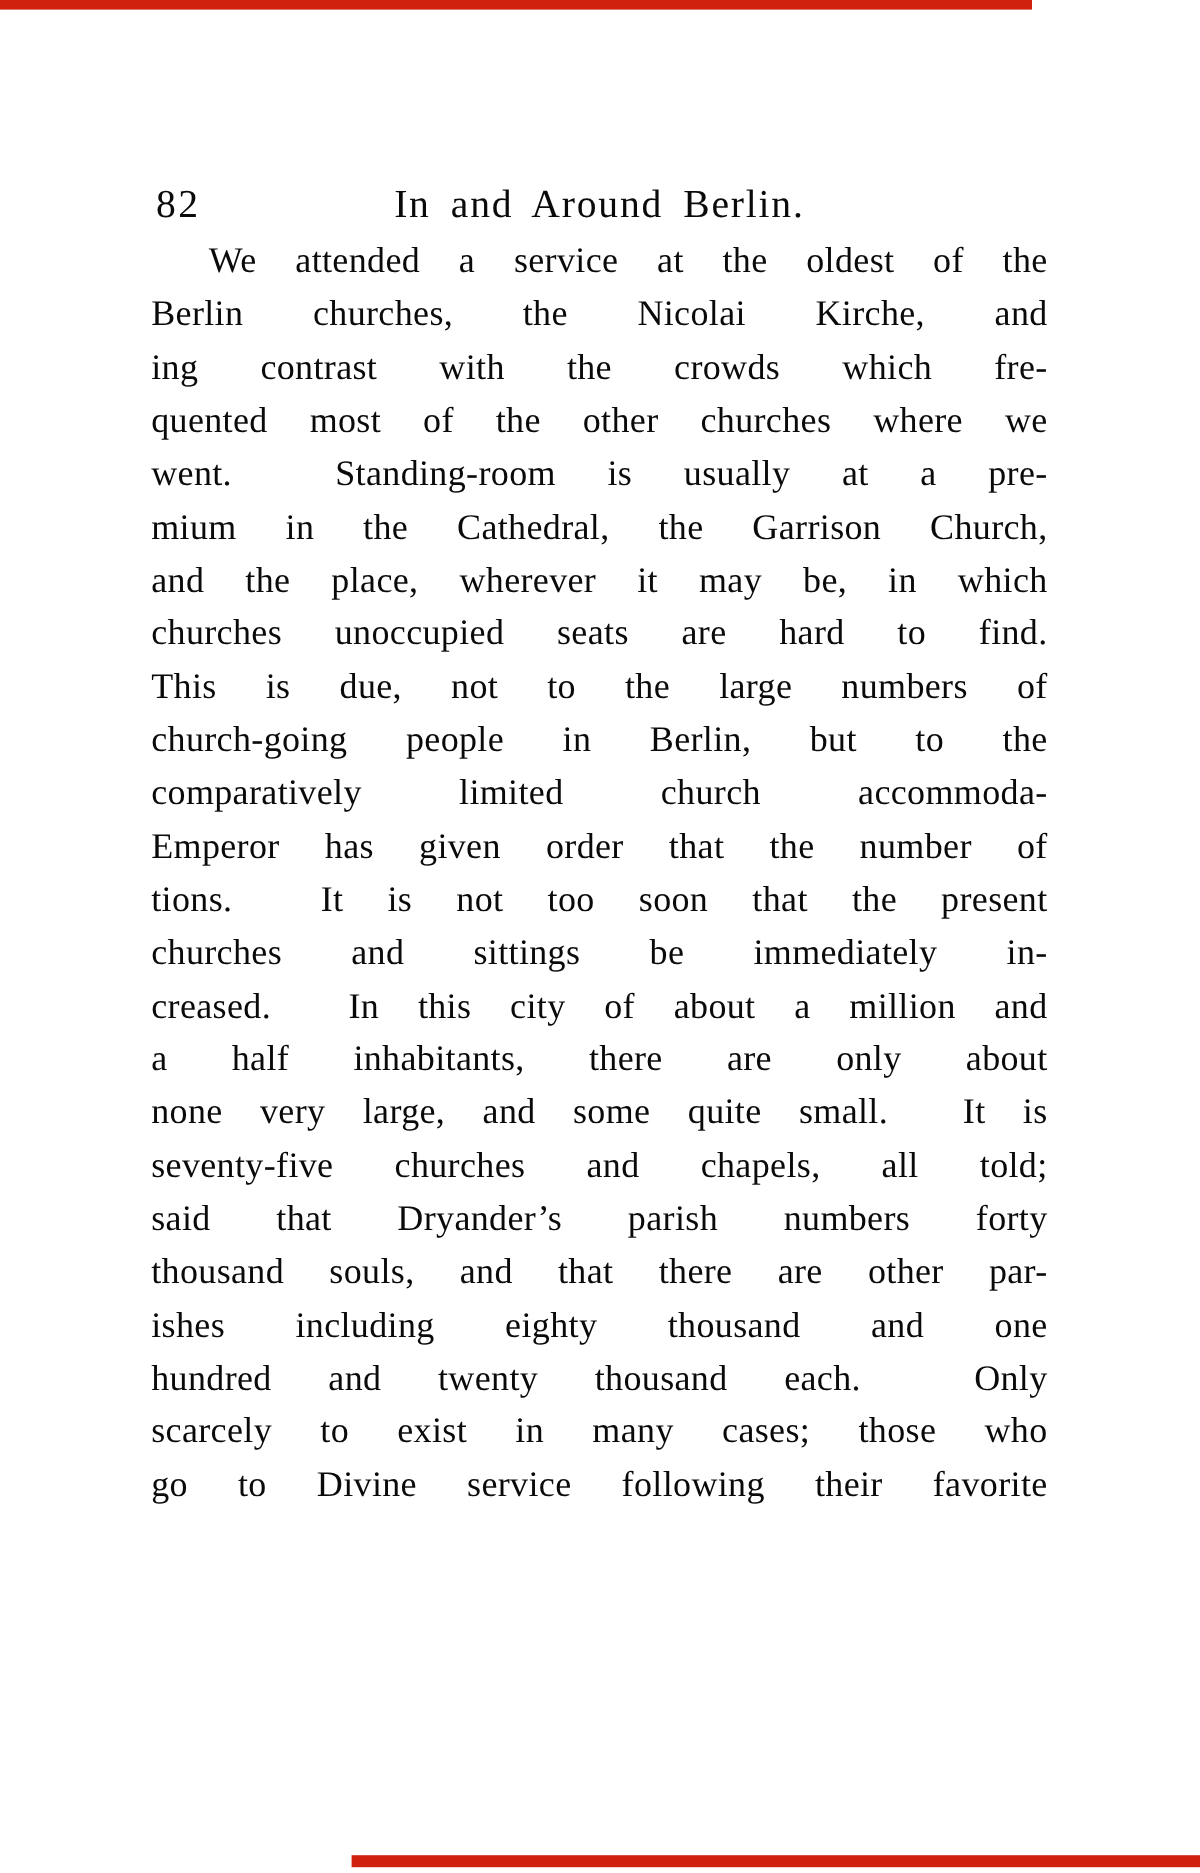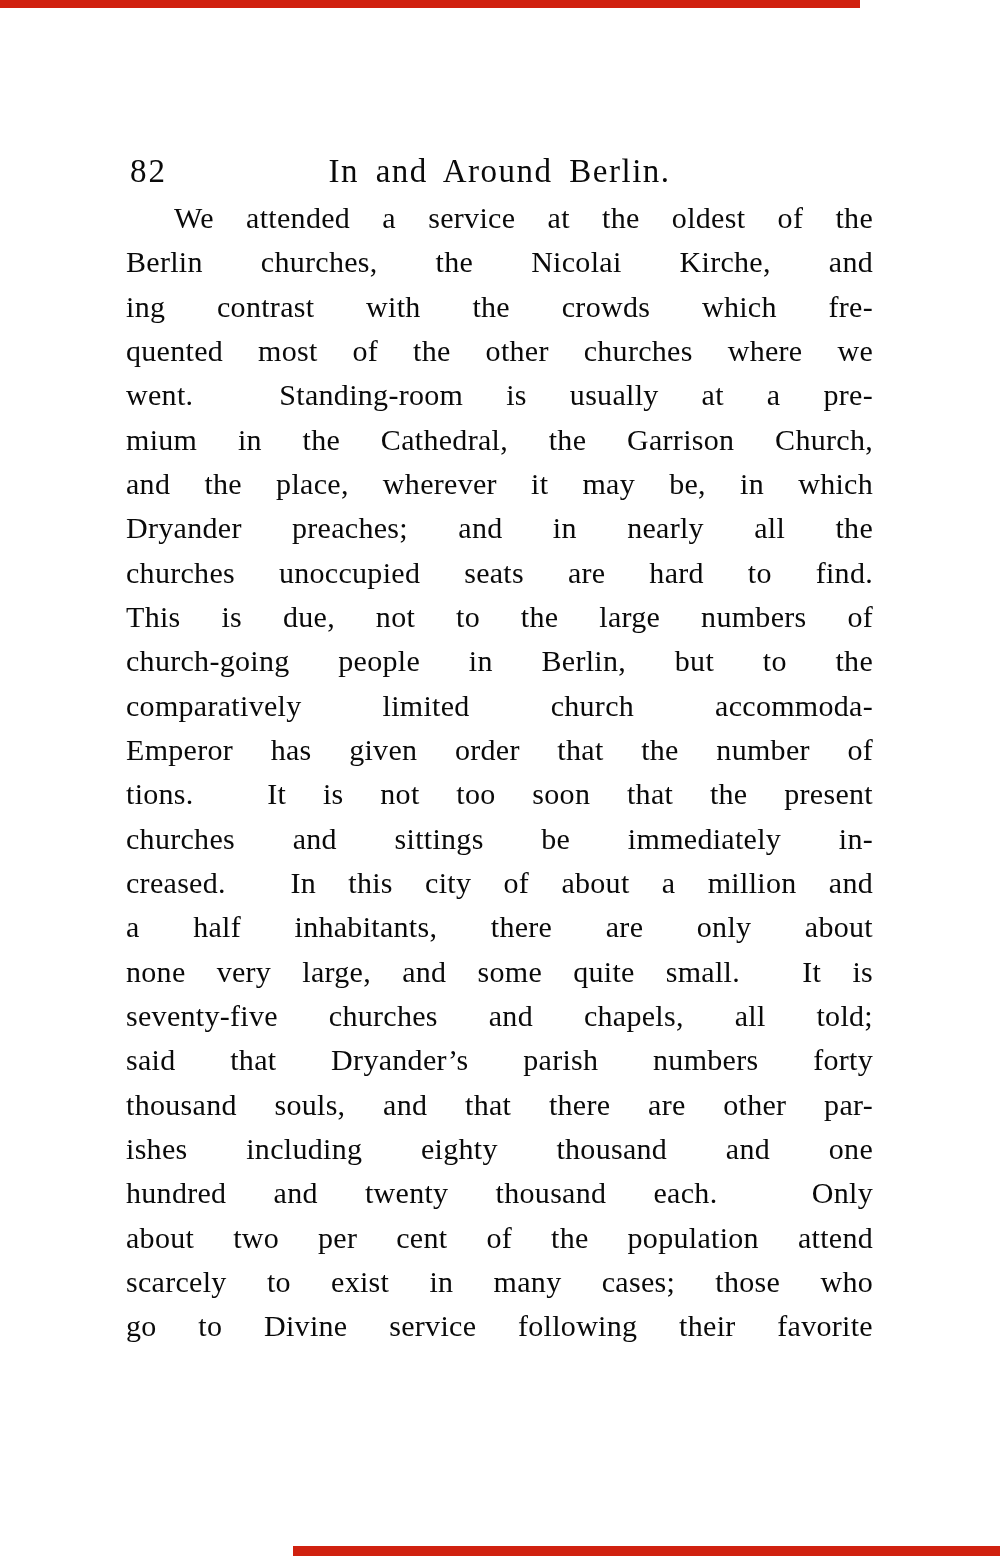--- a/index.html
+++ b/index.html
@@ -85,36 +85,34 @@
   </header>
 
   <main class="body-text">
       <div class="line indent">We attended a service at the oldest of the</div>
       <div class="line">Berlin churches, the Nicolai Kirche, and</div>
       <div class="line">ing contrast with the crowds which fre-</div>
       <div class="line">quented most of the other churches where we</div>
       <div class="line">went.&nbsp; Standing-room is usually at a pre-</div>
       <div class="line">mium in the Cathedral, the Garrison Church,</div>
       <div class="line">and the place, wherever it may be, in which</div>
-      <div class="line">Dryander preaches; and in nearly all the</div>
       <div class="line">churches unoccupied seats are hard to find.</div>
       <div class="line">This is due, not to the large numbers of</div>
       <div class="line">church-going people in Berlin, but to the</div>
       <div class="line">comparatively limited church accommoda-</div>
       <div class="line">Emperor has given order that the number of</div>
       <div class="line">tions.&nbsp; It is not too soon that the present</div>
       <div class="line">churches and sittings be immediately in-</div>
       <div class="line">creased.&nbsp; In this city of about a million and</div>
       <div class="line">a half inhabitants, there are only about</div>
       <div class="line">none very large, and some quite small.&nbsp; It is</div>
       <div class="line">seventy-five churches and chapels, all told;</div>
       <div class="line">said that Dryander’s parish numbers forty</div>
       <div class="line">thousand souls, and that there are other par-</div>
       <div class="line">ishes including eighty thousand and one</div>
       <div class="line">hundred and twenty thousand each.&nbsp; Only</div>
-      <div class="line">about two per cent of the population attend</div>
       <div class="line">scarcely to exist in many cases; those who</div>
       <div class="line">go to Divine service following their favorite</div>
     </main>
 
   <div class="edge-mark bottom" style="background: rgb(208, 33, 15);"></div>
 
 </div>
 
 </body></html>

